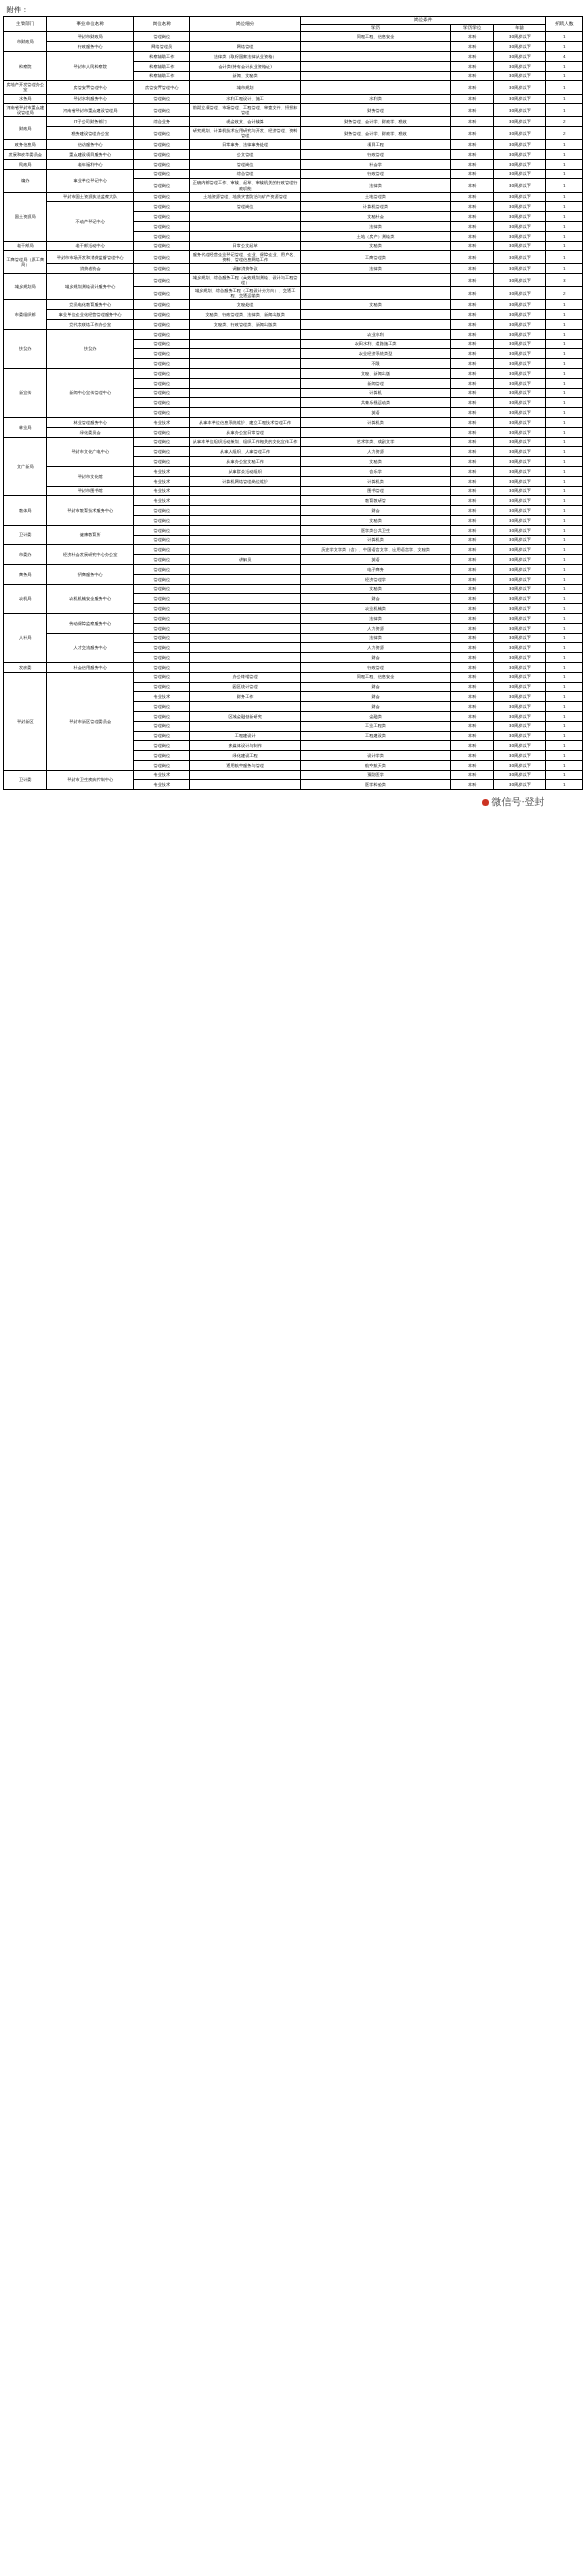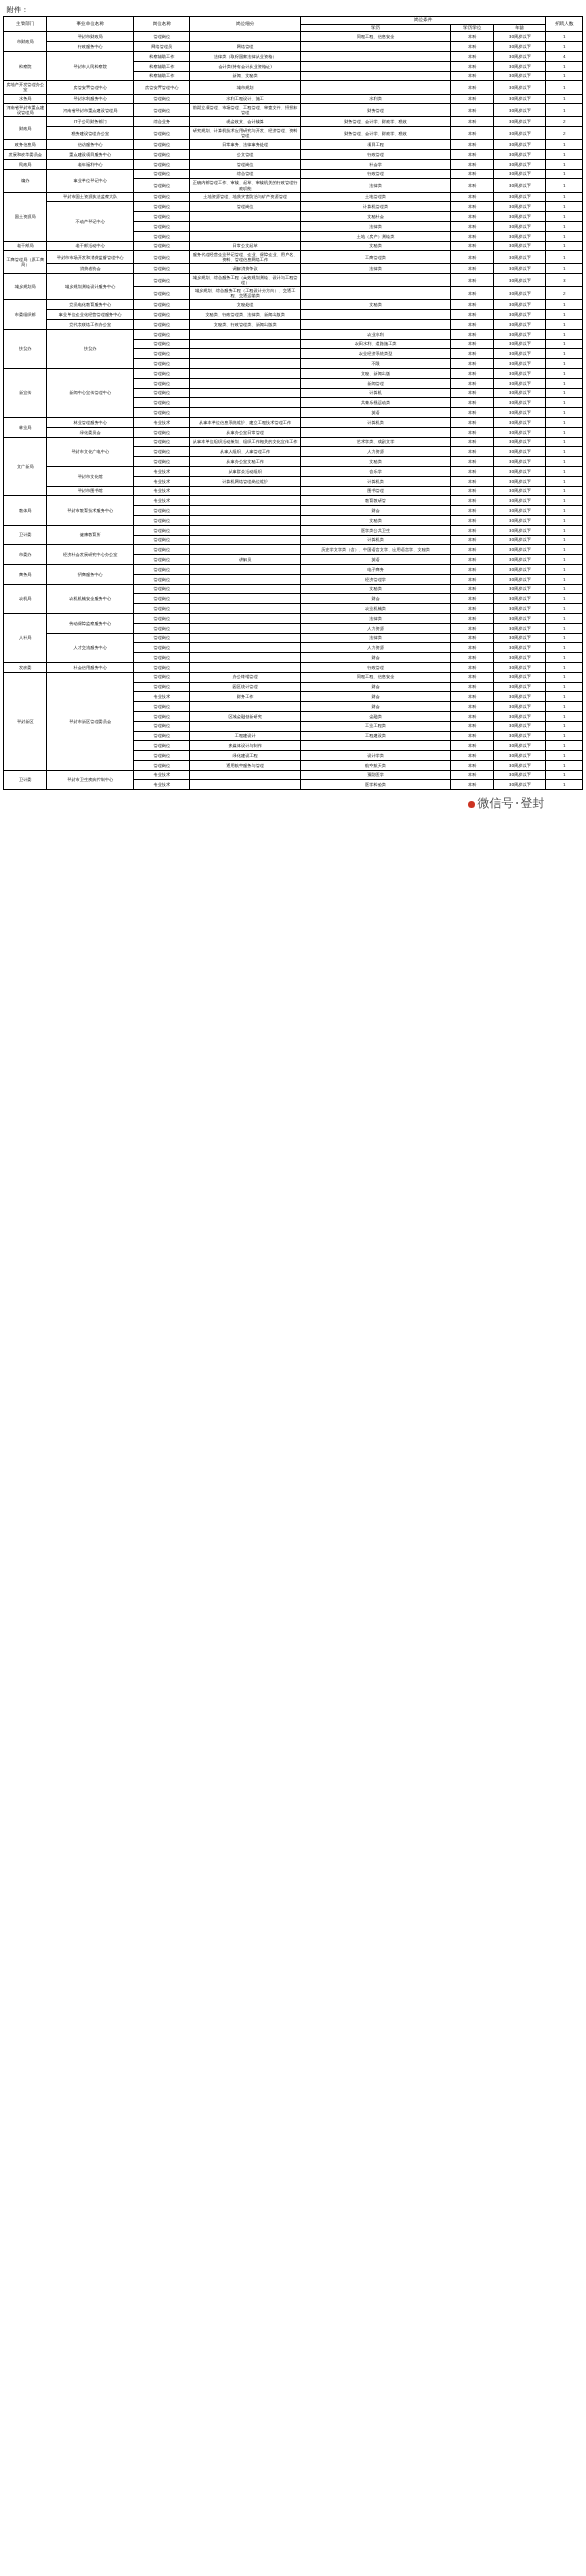--- a/index.html
+++ b/index.html
@@ -52,22 +52,21 @@
   .row-h { height: 9.8px; }
   .footer-wm {
     text-align: right;
     font-size: 6.5px;
     color: #c03;
     padding: 4.9px 8.1px 0 0;
   }
   .wm-badge {
     display: inline-block;
     color: #555;
-    font-size: 12px;
-    font-family: Liberation Mono, monospace;
+    font-size: 10px;
   }
   .wm-badge .dot {
     display:inline-block;
     width: 7.3px; height: 7.3px;
     border-radius: 50%;
     background: #c32;
     margin-right: 2.4px;
     vertical-align: -0.8px;
   }
 </style>

